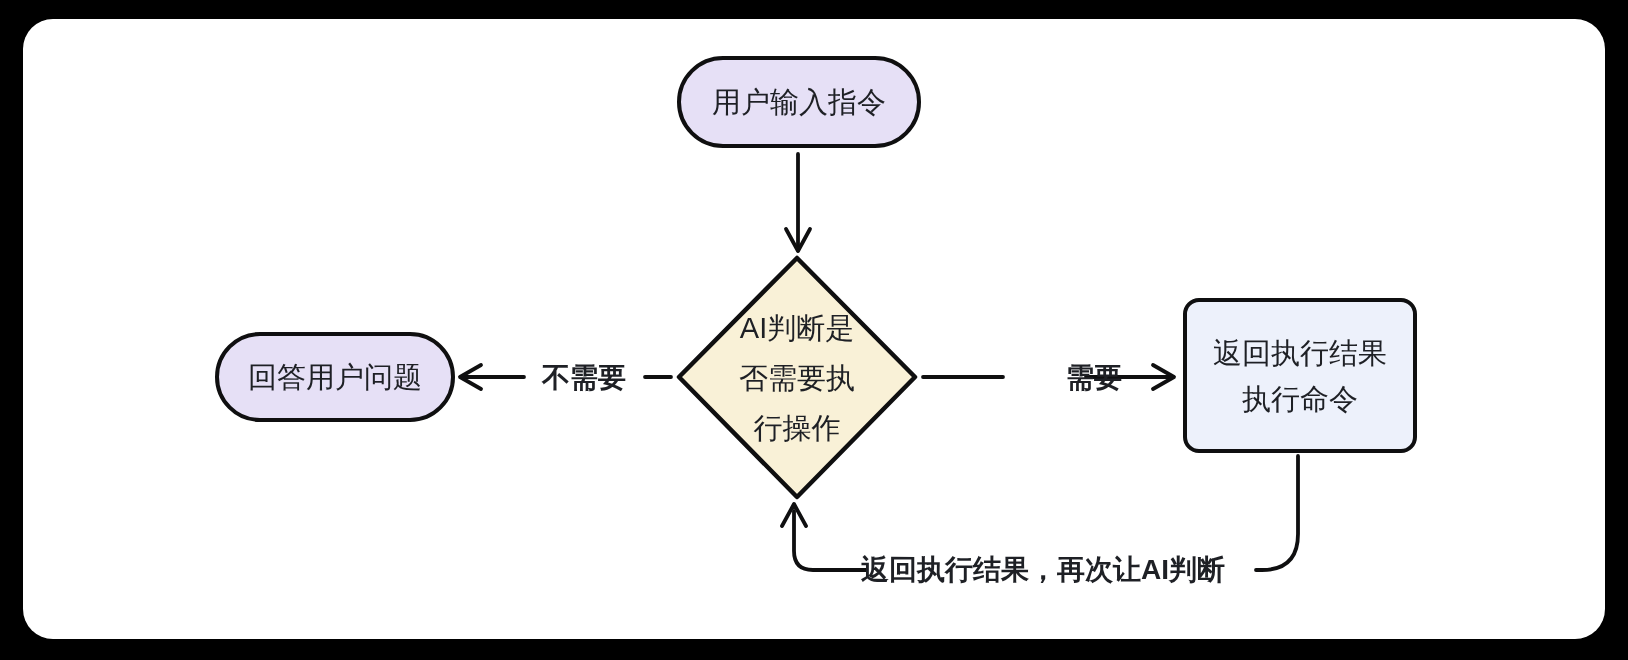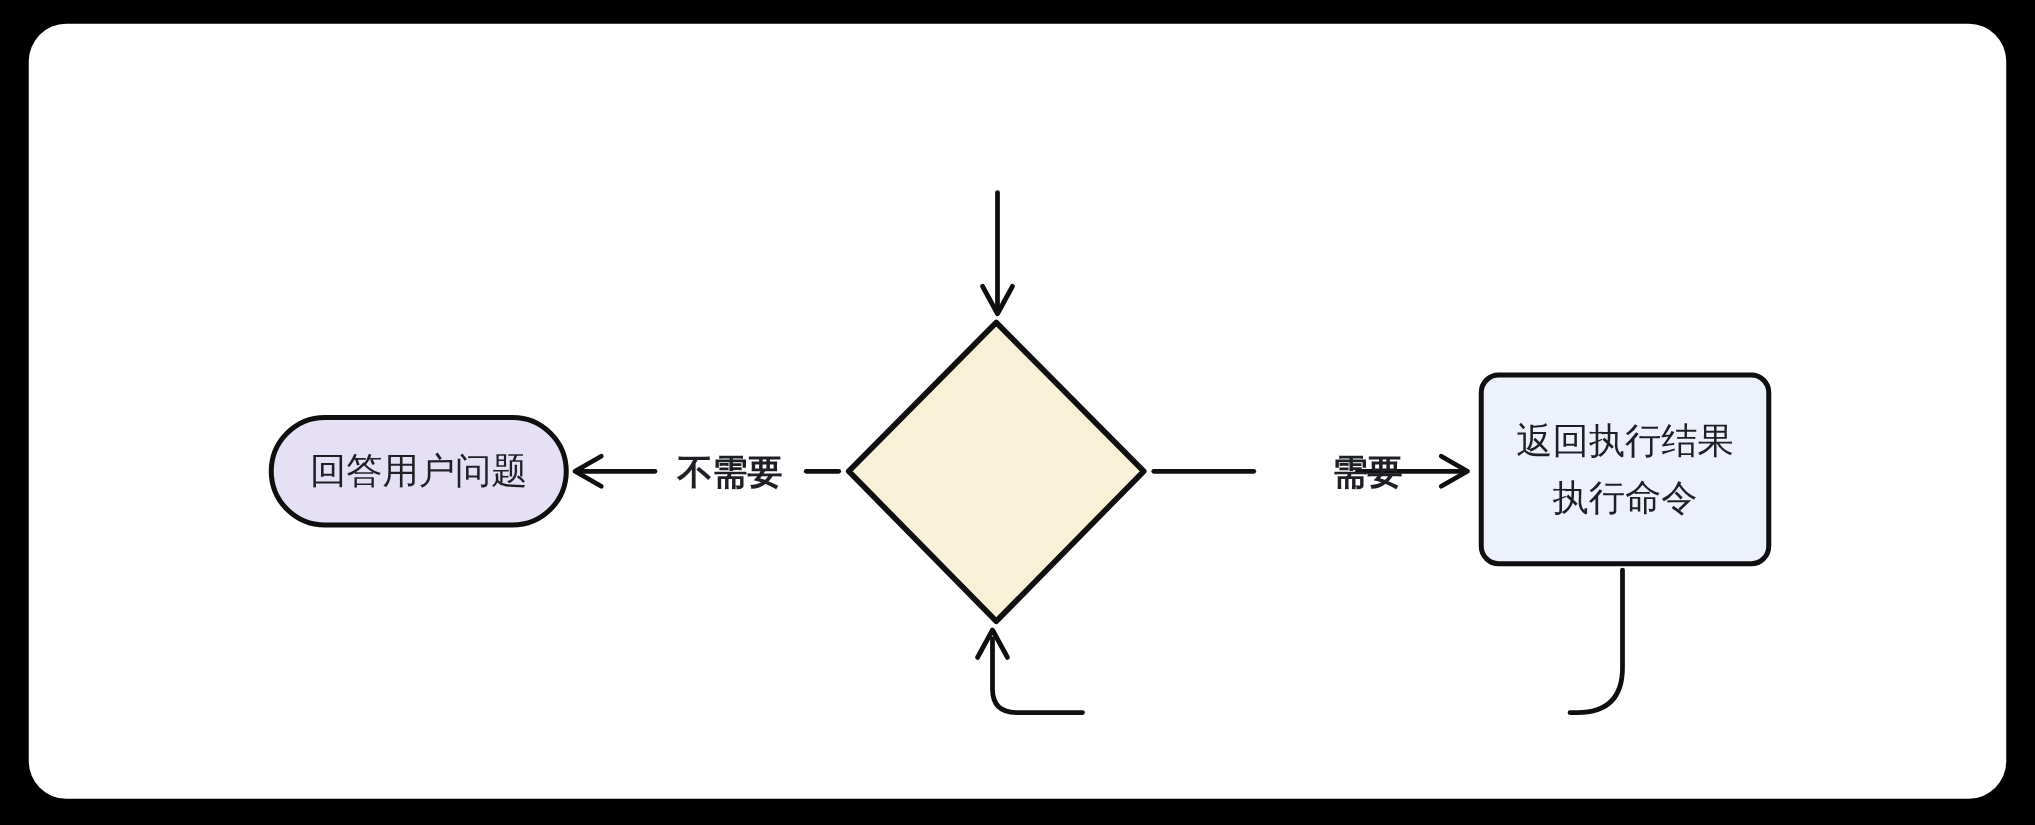--- a/index.html
+++ b/index.html
@@ -131,28 +131,35 @@
       <path d="M1153 365 L1174 377 L1153 389"></path>
     </g>
 
     <g class="edge">
       <path d="M1298 456 L1298 534 Q1298 570 1262 570 L1256 570"></path>
       <path d="M866 570 L813 570 Q794 570 794 551 L794 511"></path>
       <path d="M782 526 L794 504 L806 526"></path>
     </g>
   </svg>
 
+  <div class="node node-start">
+    <span>用户输入指令</span>
+  </div>
 
   <div class="node node-answer">
     <span>回答用户问题</span>
   </div>
 
   <div class="node node-tool">
     <span>返回执行结果
 执行命令</span>
   </div>
 
+  <div class="decision-label">AI判断是
+否需要执
+行操作</div>
 
   <div class="edge-label" style="left:584px; top:378px;">不需要</div>
 
   <div class="edge-label" style="left:1094px; top:378px;">需要</div>
 
+  <div class="edge-label" style="left:1043px; top:570px;">返回执行结果，再次让AI判断</div>
 </div>
 
 </body></html>

